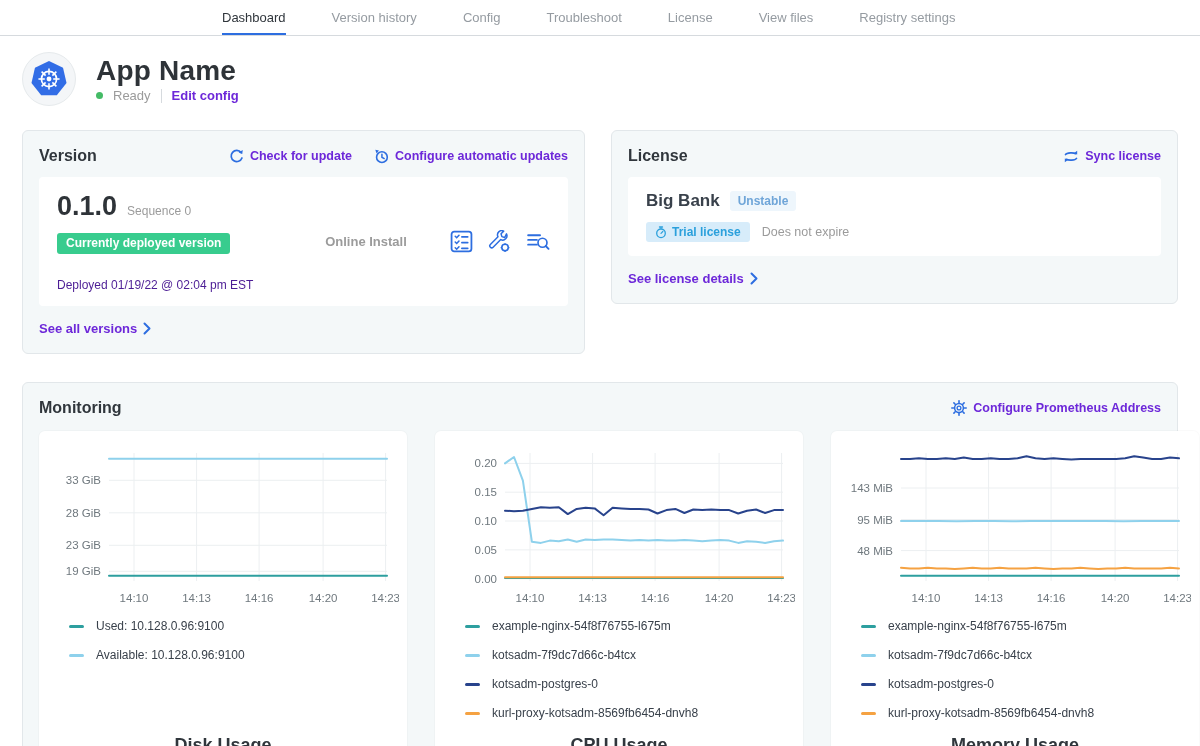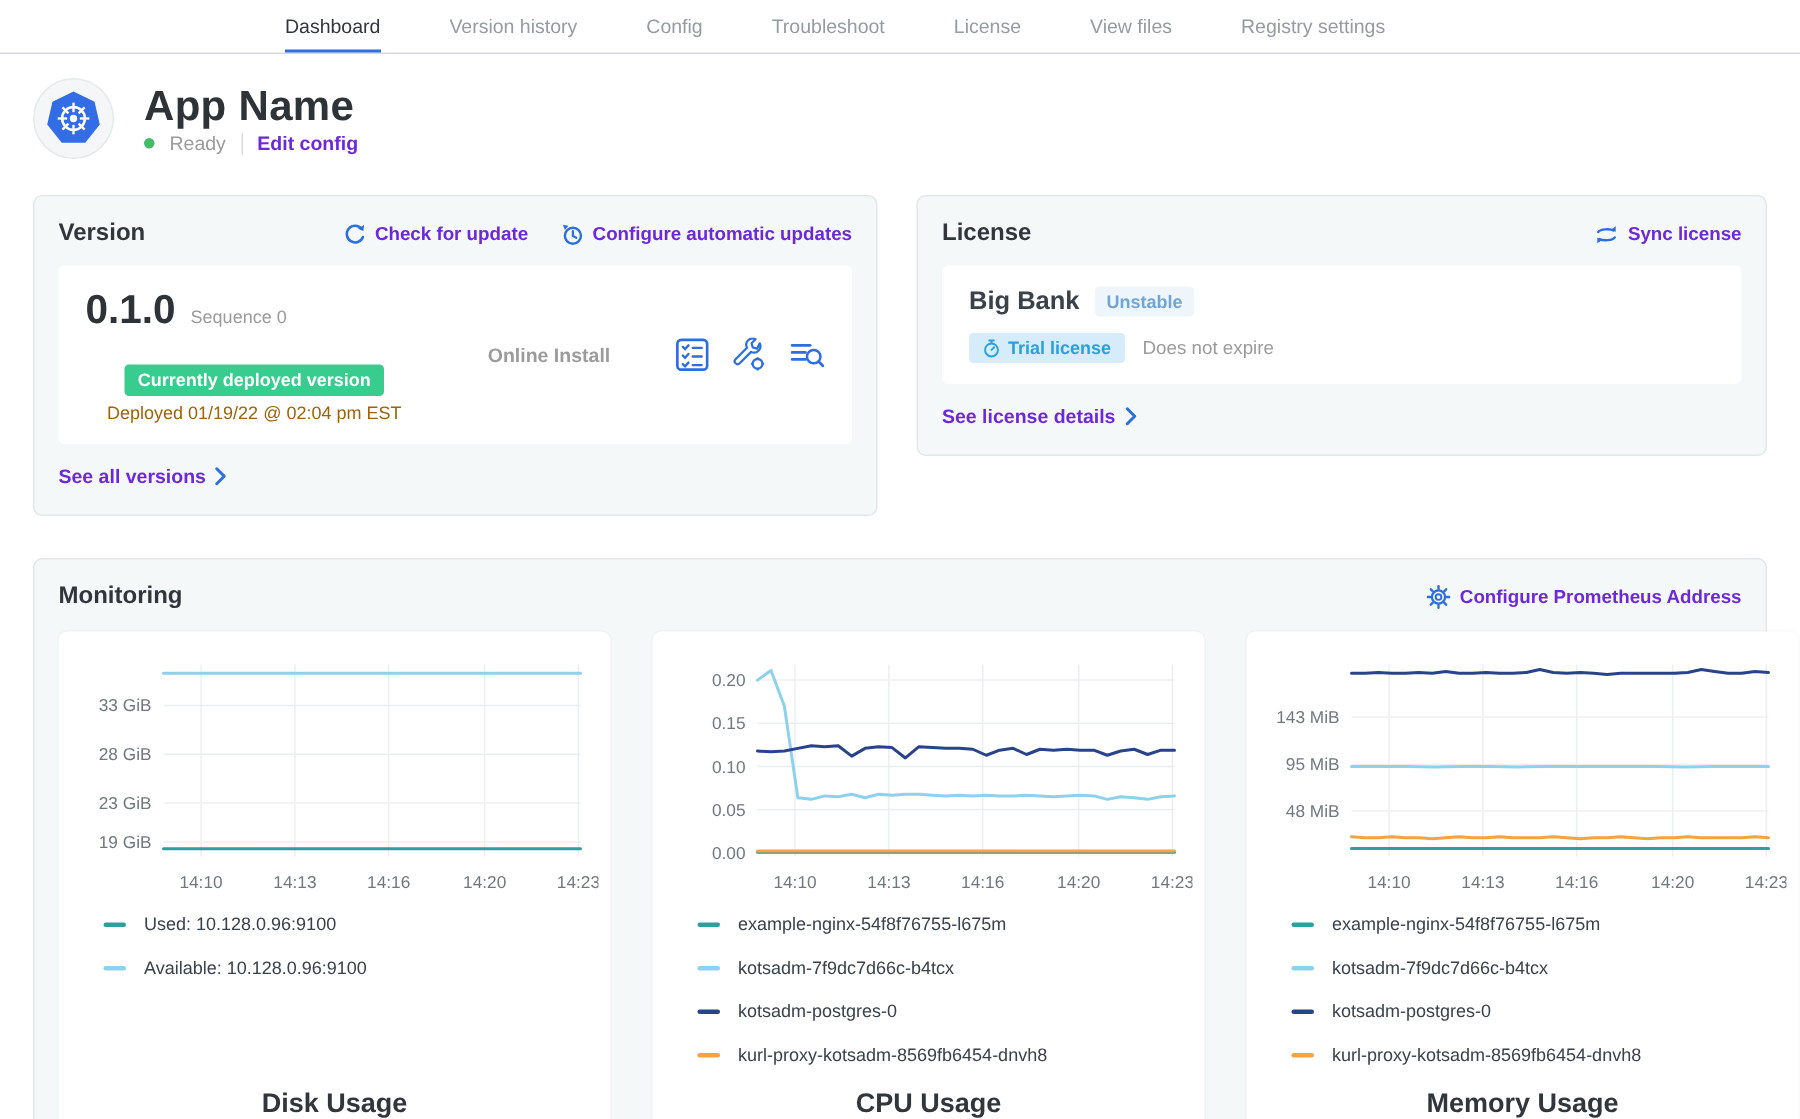--- a/index.html
+++ b/index.html
@@ -4,21 +4,21 @@
 <style>
   * { box-sizing: border-box; margin: 0; padding: 0; }
   body {
     width: 1200px; height: 746px; overflow: hidden;
     background: #ffffff; color: #323232;
     font-family: "Liberation Sans", sans-serif;
   }
   
   .topnav { display: flex; gap: 46px; padding-left: 190px; height: 36px; border-bottom: 1px solid #d6dade; background: #fff; }
   .tab { font-size: 13px; color: #959ba1; display: flex; align-items: center; cursor: pointer; border-bottom: 2px solid transparent; padding-top: 2px; }
-  .tab.active { color: #30363c; border-bottom-color: #2d6ee0; }
+  .tab.active { color: #30363c; border-bottom-color: #2d6ee0; margin-left: 32px; }
   
   .app-header { display: flex; align-items: center; gap: 20px; padding: 16px 22px 24px 22px; }
   .app-logo { width: 54px; height: 54px; border-radius: 50%; background: #f4f6f8; border: 1px solid #e6eaec; display: flex; align-items: center; justify-content: center; }
   .app-name { font-size: 28px; font-weight: bold; color: #2e3338; letter-spacing: .2px; }
   .app-status-row { display: flex; align-items: center; gap: 10px; margin-top: 1px; }
   .status-dot { width: 7px; height: 7px; border-radius: 50%; background: #44bb66; }
   .status-text { font-size: 13px; color: #9b9b9b; }
   .vdiv { width: 1px; height: 14px; background: #d6dade; }
   .blue-link { font-size: 12.5px; font-weight: bold; color: #6d28d9; cursor: pointer; display: inline-flex; align-items: center; gap: 6px; text-decoration: none; }
   .blue-link-lg { font-size: 13px; }
@@ -26,26 +26,26 @@
   .cards-row { display: flex; align-items: flex-start; gap: 26px; padding: 0 22px; }
   .panel { background: #f4f8f9; border: 1px solid #e2e7ea; border-radius: 6px; padding: 16px; }
   .panel-header { display: flex; align-items: center; justify-content: space-between; }
   .panel-title { font-size: 16px; font-weight: bold; color: #30363c; }
   .panel-links { display: flex; gap: 22px; }
   .version-panel { flex: 0 0 563px; }
   .license-panel { flex: 1; }
   .white-card { background: #fff; border-radius: 4px; margin-top: 12px; padding: 14px 18px; }
   
   .version-card { display: flex; align-items: center; }
-  .version-left { min-width: 225px; text-align: center; }
+  .version-left { min-width: 225px; }
   .version-num-row { display: flex; align-items: baseline; gap: 10px; }
   .version-number { font-size: 27px; font-weight: bold; color: #2e3338; }
   .version-seq { font-size: 12px; color: #9b9b9b; }
-  .deployed-badge { display: inline-block; margin-top: 21px; background: #38cc8e; color: #fff; font-size: 12px; font-weight: bold; padding: 3px 9px 4px; border-radius: 3px; }
-  .deployed-at { margin-top: 4px; font-size: 12px; color: #a16207; }
+  .deployed-badge { display: inline-block; margin-top: 11px; background: #38cc8e; color: #fff; font-size: 12px; font-weight: bold; padding: 3px 9px 4px; border-radius: 3px; }
+  .deployed-at { margin-top: 24px; font-size: 12px; color: #4c1d95; }
   .install-type { flex: 1; text-align: center; font-size: 13px; font-weight: bold; color: #9b9b9b; }
   .version-actions { display: flex; gap: 15px; align-items: center; }
   .icon-btn { cursor: pointer; display: inline-flex; }
   .see-link { margin-top: 13px; }
   
   .license-name-row { display: flex; align-items: center; gap: 10px; }
   .license-name { font-size: 17px; font-weight: bold; color: #39414b; }
   .channel-badge { background: #eef6fc; color: #6fa5d8; font-size: 12px; font-weight: bold; padding: 3px 8px; border-radius: 3px; }
   .license-meta-row { display: flex; align-items: center; gap: 12px; margin-top: 11px; }
   .trial-badge { background: #d7ecfa; color: #2ba0dc; font-size: 12px; font-weight: bold; padding: 3px 9px; border-radius: 3px; display: inline-flex; align-items: center; gap: 5px; }

